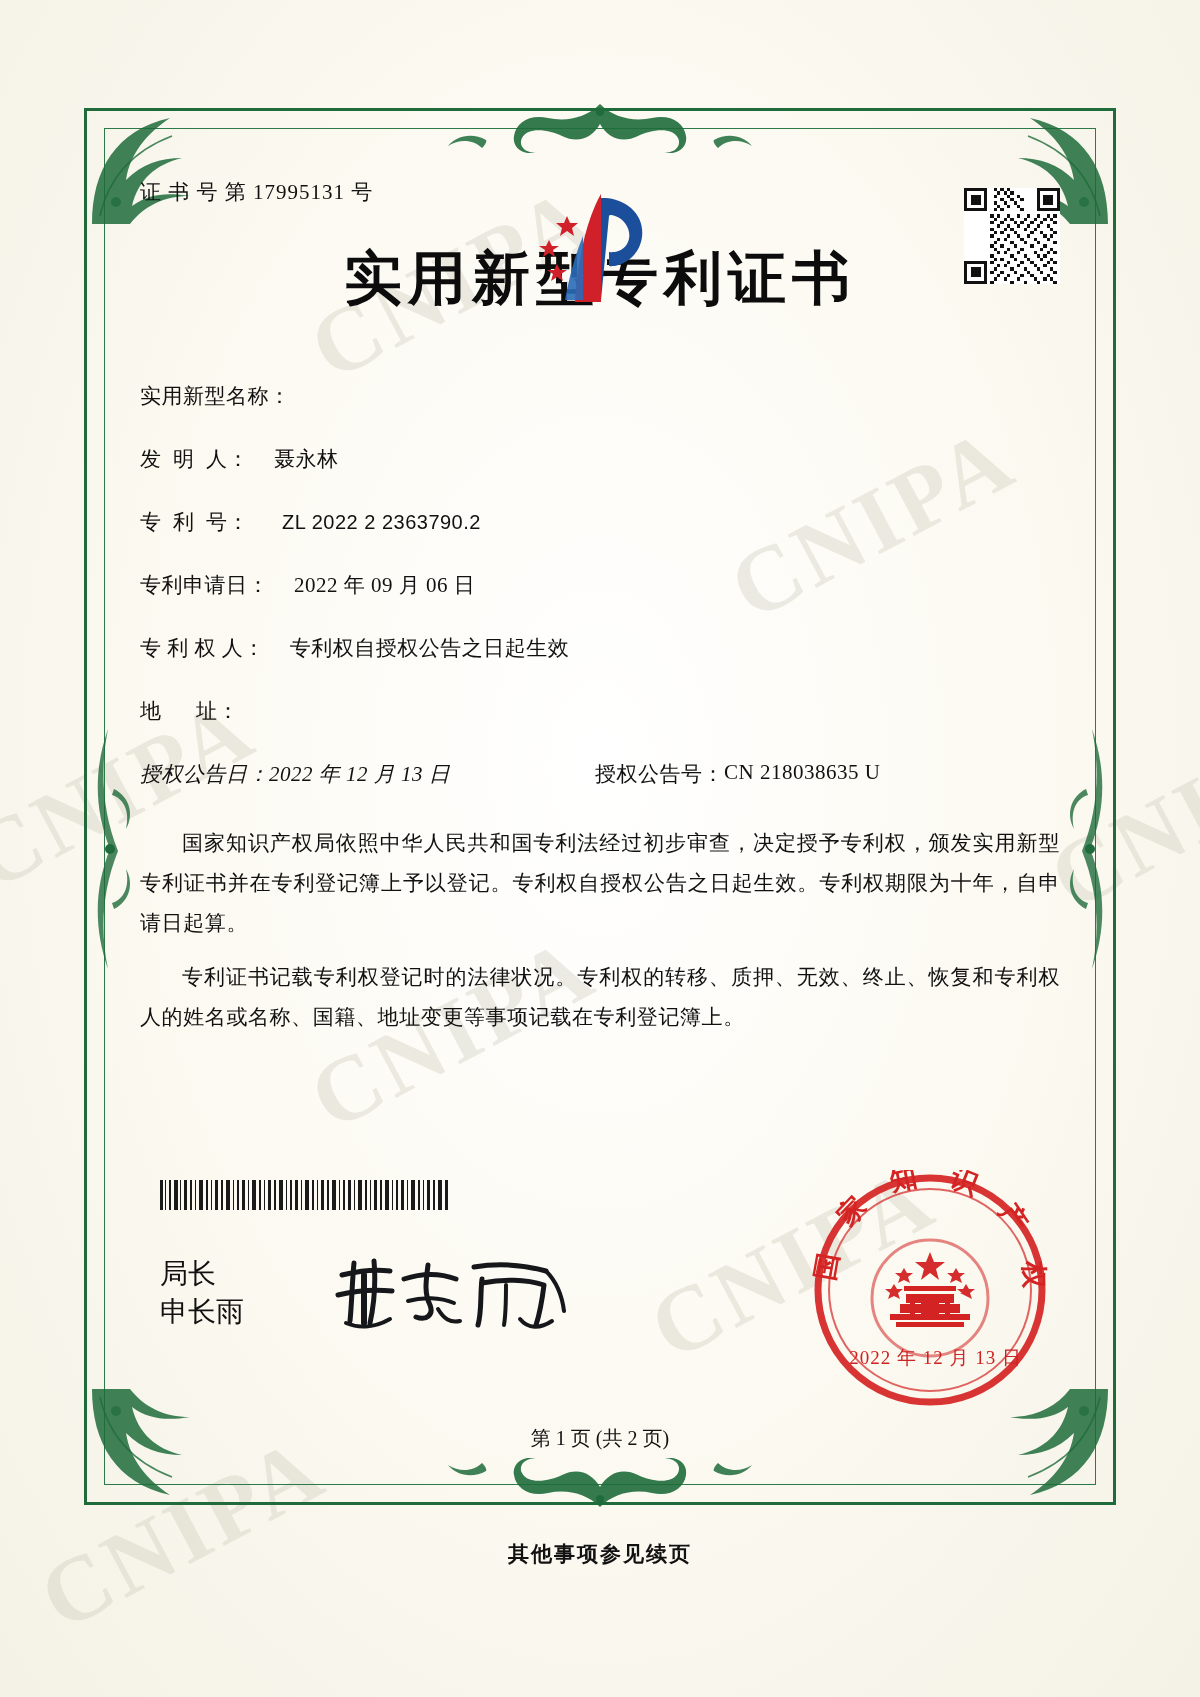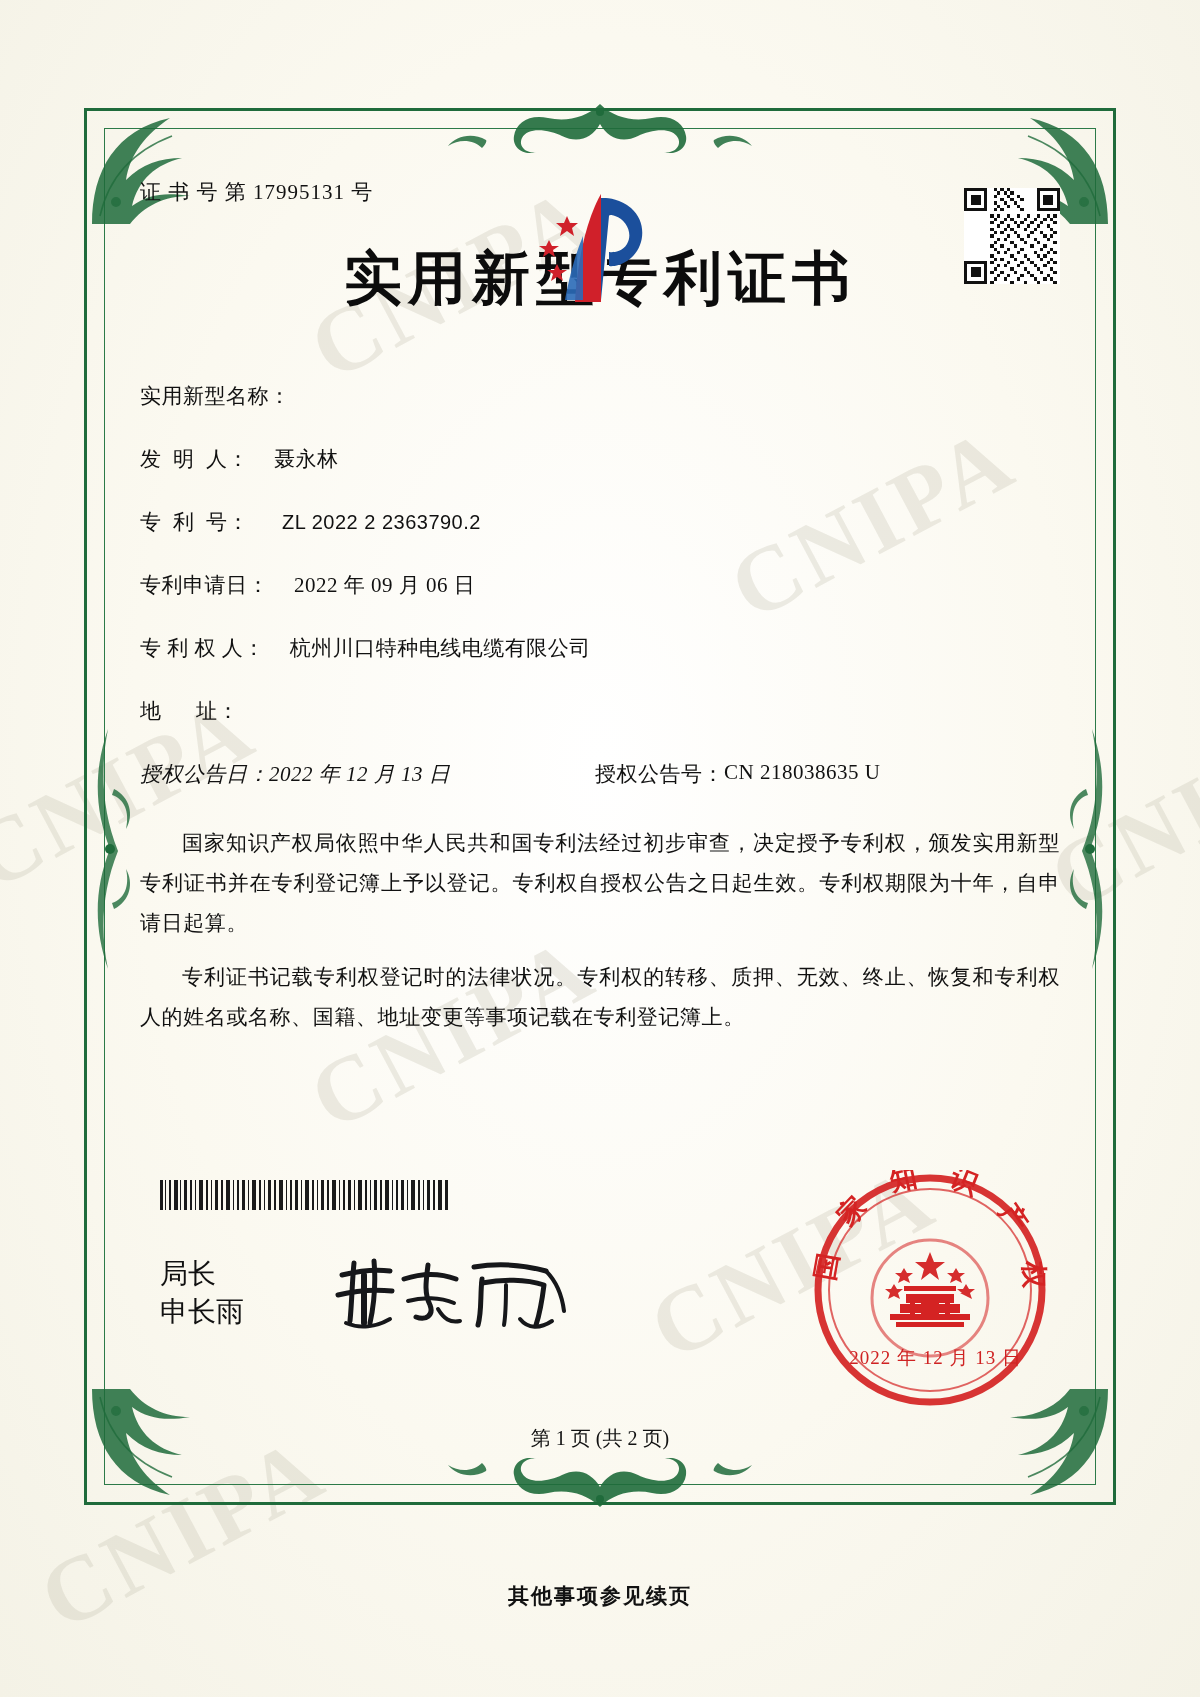--- a/index.html
+++ b/index.html
@@ -222,21 +222,20 @@
 
   .footer-note {
     position: absolute;
     left: 0; right: 0;
     top: 1540px;
     text-align: center;
     font-size: 21px;
     color: #111;
     letter-spacing: 2px;
     font-weight: 600;
-    margin-top: 42px;
   }
 </style>
 </head>
 <body>
 
 <div class="page">
 
   <div class="wm" style="left:300px; top:230px; font-size:92px; transform:rotate(-28deg);">CNIPA</div>
   <div class="wm" style="left:720px; top:470px; font-size:92px; transform:rotate(-28deg);">CNIPA</div>
   <div class="wm" style="left:-40px; top:740px; font-size:92px; transform:rotate(-28deg);">CNIPA</div>
@@ -511,21 +510,21 @@
         <span class="f-value mono">ZL 2022 2 2363790.2</span>
       </div>
 
       <div class="field-row">
         <span class="f-label">专利申请日：</span>
         <span class="f-value">2022 年 09 月 06 日</span>
       </div>
 
       <div class="field-row">
         <span class="f-label">专 利 权 人：</span>
-        <span class="f-value">杭州川口特种电线电缆有限公司</span>
+        <span class="f-value">专利权自授权公告之日起生效</span>
       </div>
 
       <div class="field-row">
         <span class="f-label">地      址：</span>
       </div>
 
       <div class="field-row split">
         <span class="split-left">
           <span class="f-label">授权公告日：</span>
           <span class="f-value">2022 年 12 月 13 日</span>

